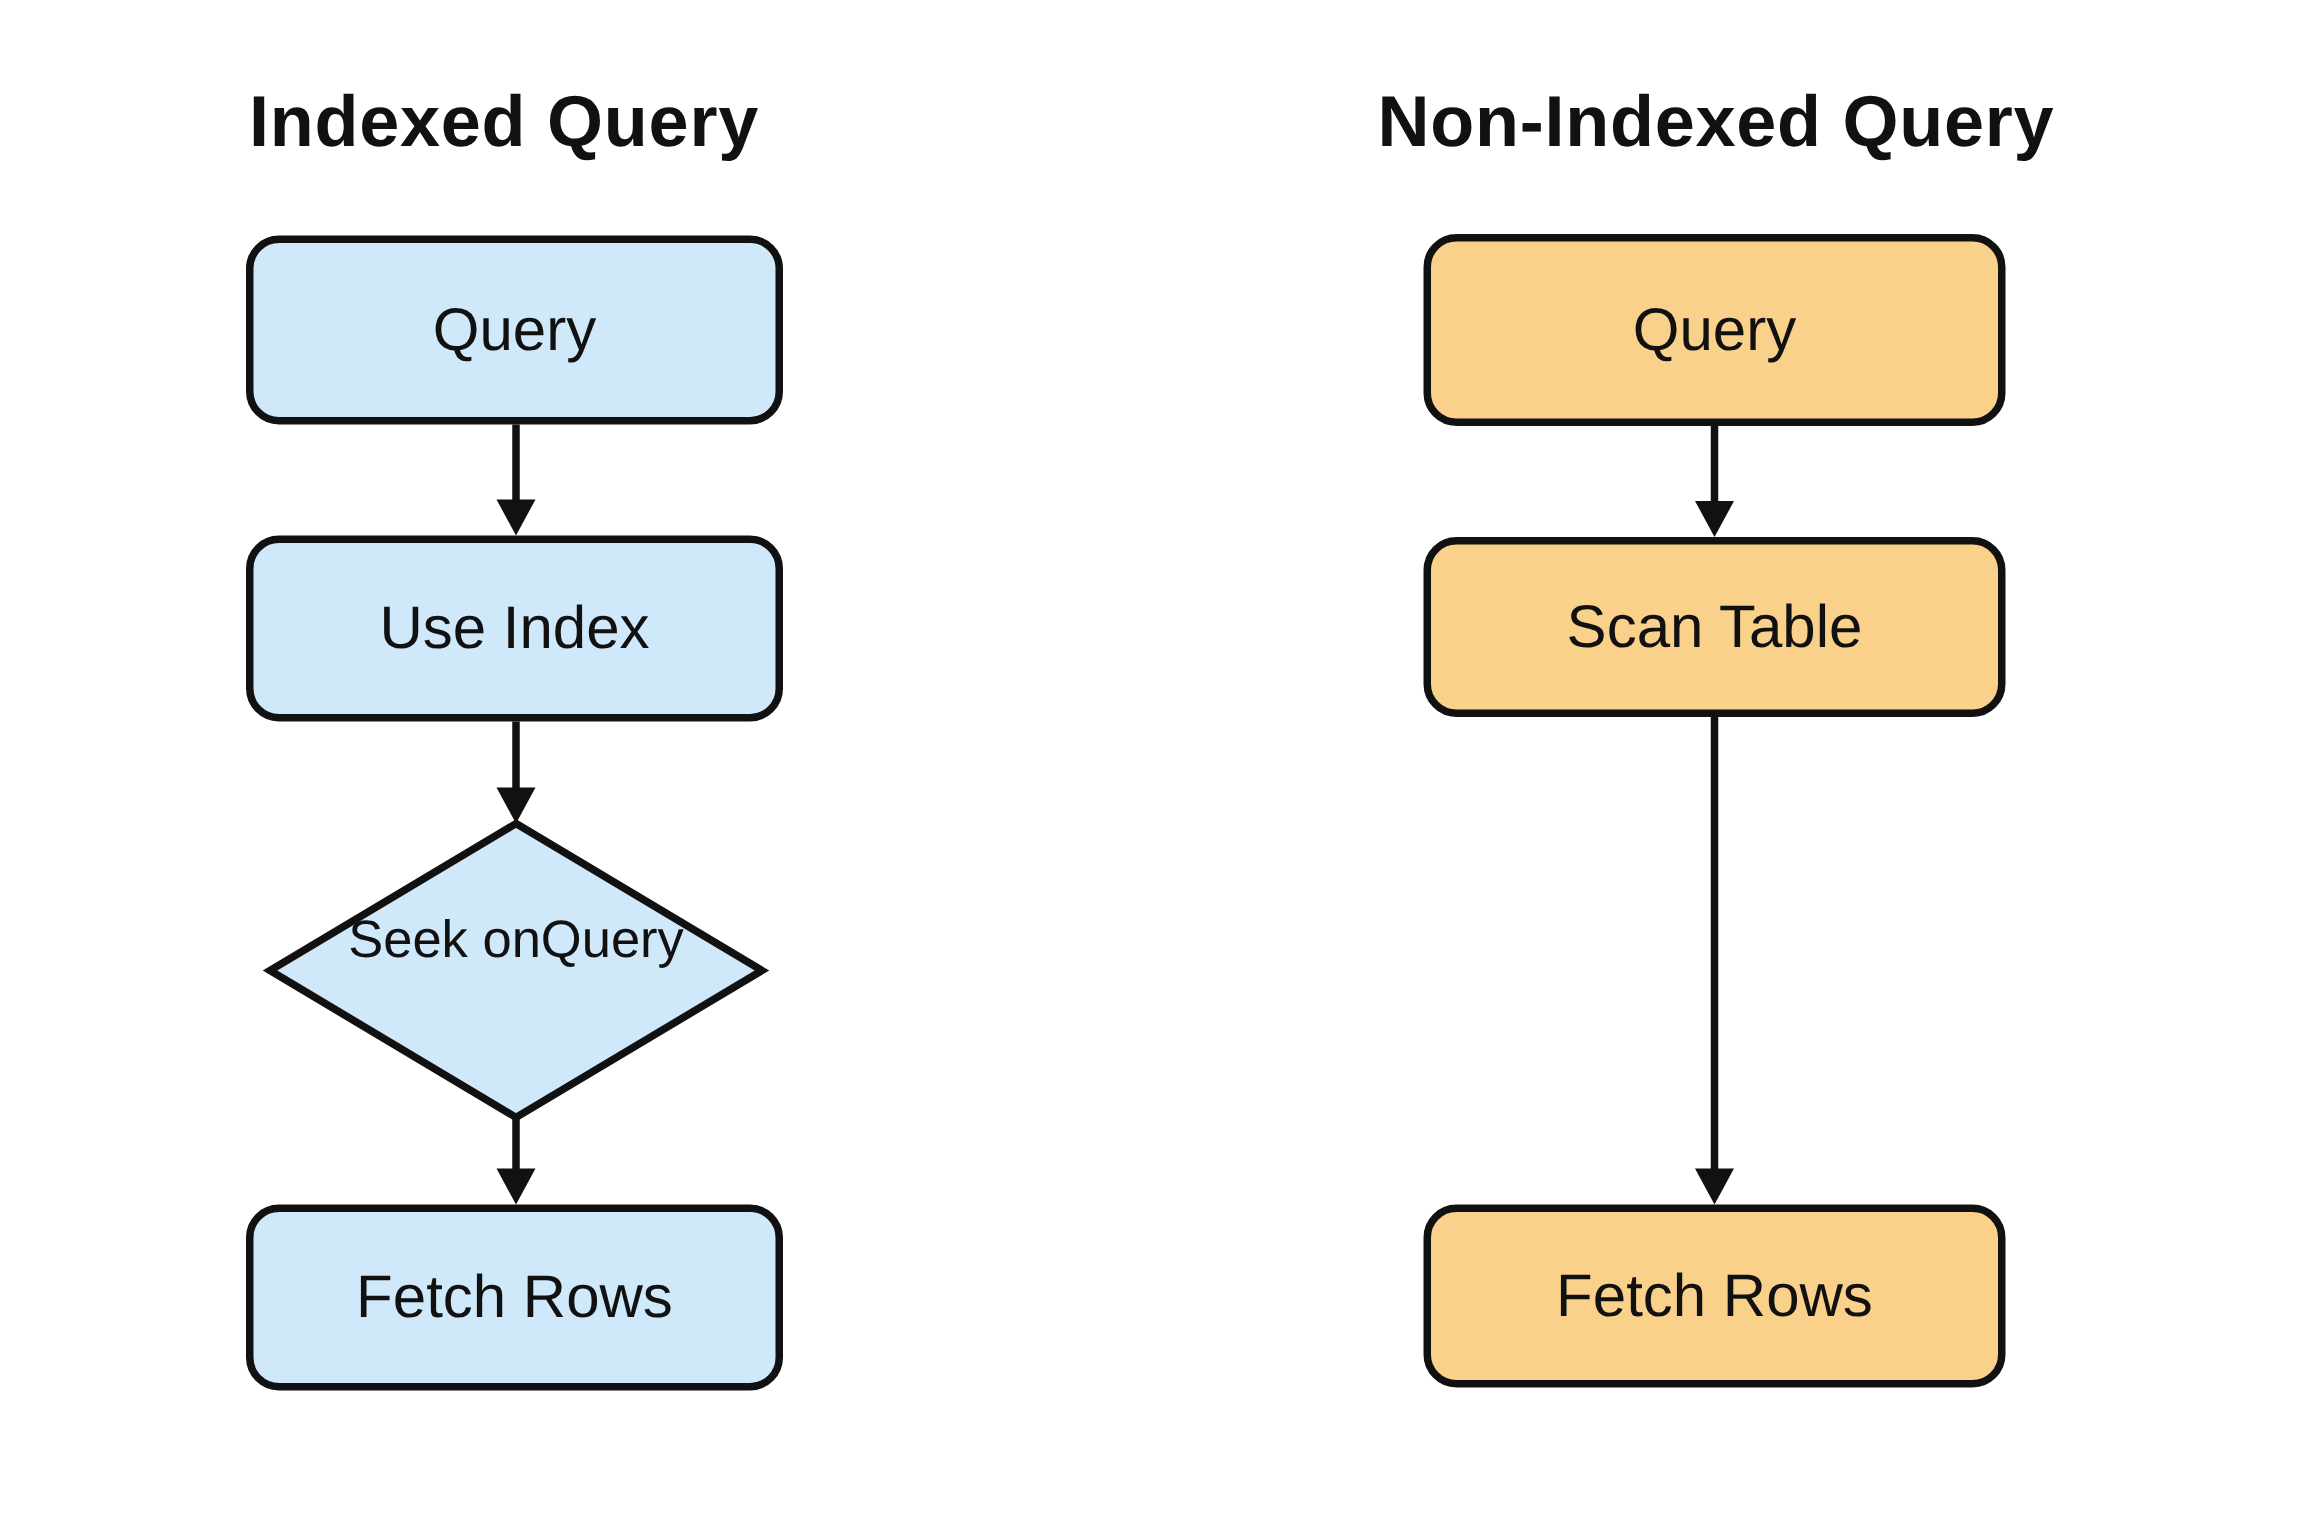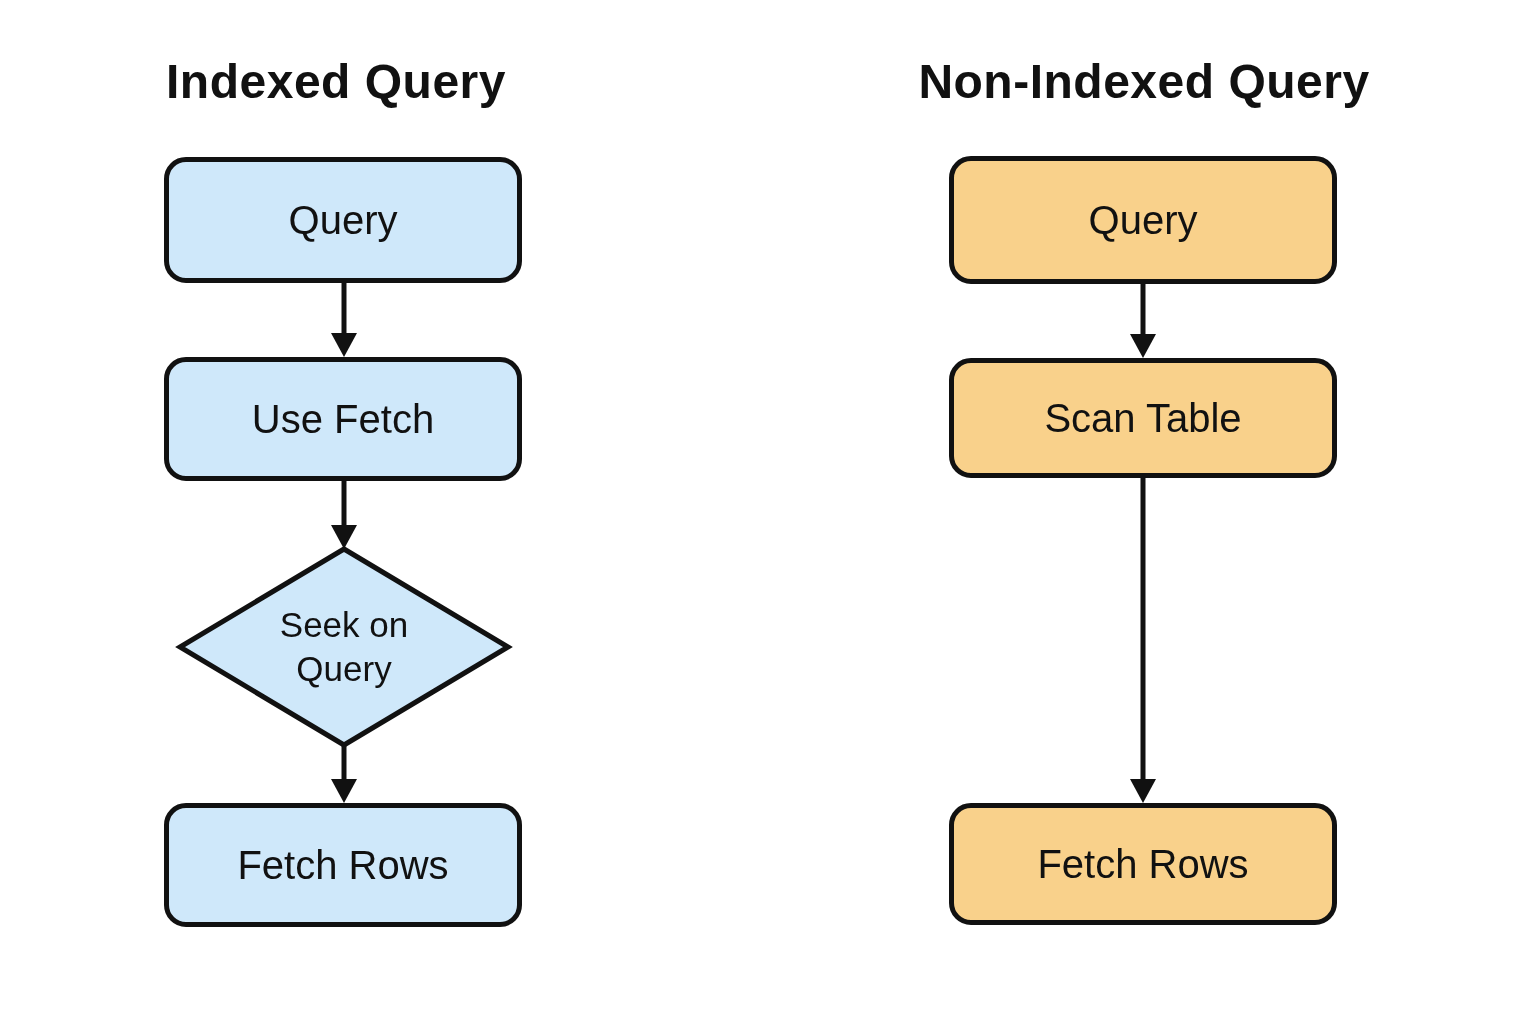--- a/index.html
+++ b/index.html
@@ -44,22 +44,22 @@
   .node.orange{background:var(--non-indexed-fill);}
 
   
   .l-query    {left:164px;top:157px;width:358px;height:126px;}
   .l-useindex {left:164px;top:357px;width:358px;height:124px;}
   .l-fetch    {left:164px;top:803px;width:358px;height:124px;}
 
   
   .diamond-label{
     position:absolute;
-    left:180px;top:547px;width:328px;height:200px;
-    display:flex;flex-direction:column;
+    left:180px;top:527px;width:328px;height:200px;
+    display:flex;flex-direction:row;
     align-items:center;justify-content:center;
     font-size:35px;line-height:1.25;text-align:center;
   }
 
   
   .r-query {left:949px;top:156px;width:388px;height:128px;}
   .r-scan  {left:949px;top:358px;width:388px;height:120px;text-align:right;}
   .r-fetch {left:949px;top:803px;width:388px;height:122px;}
 
   svg.connectors{position:absolute;inset:0;pointer-events:none;}
@@ -99,21 +99,21 @@
     </g>
   </svg>
 
   <div class="flow-title title-indexed">Indexed Query</div>
 
   <div class="node blue l-query">
     <span>Query</span>
   </div>
 
   <div class="node blue l-useindex">
-    <span>Use Fetch</span>
+    <span>Use Index</span>
   </div>
 
   <div class="diamond-label">
     <span>Seek on</span>
     <span>Query</span>
   </div>
 
   <div class="node blue l-fetch">
     <span>Fetch Rows</span>
   </div>

